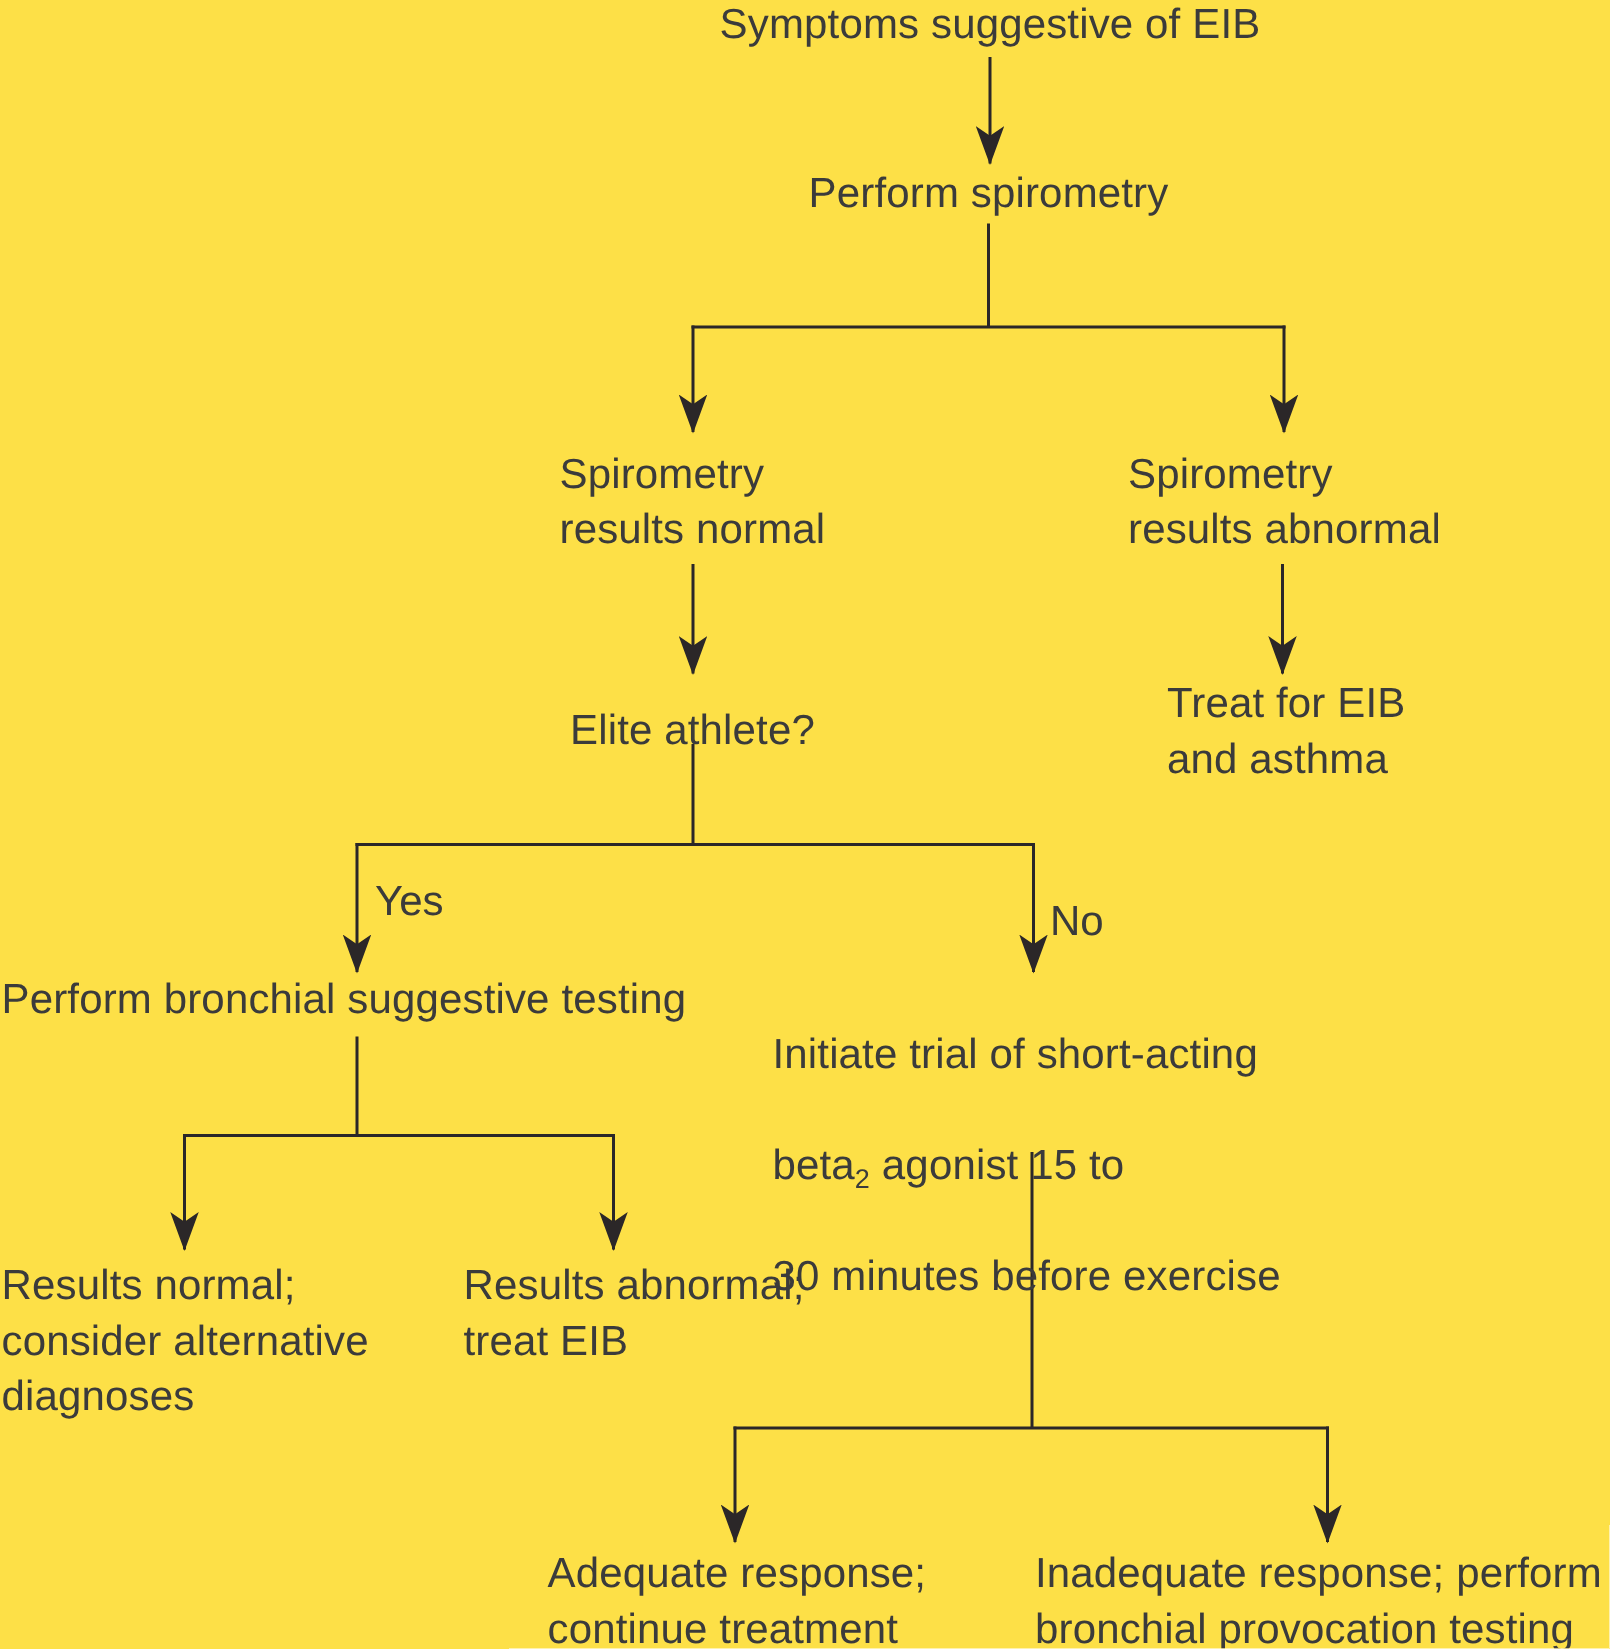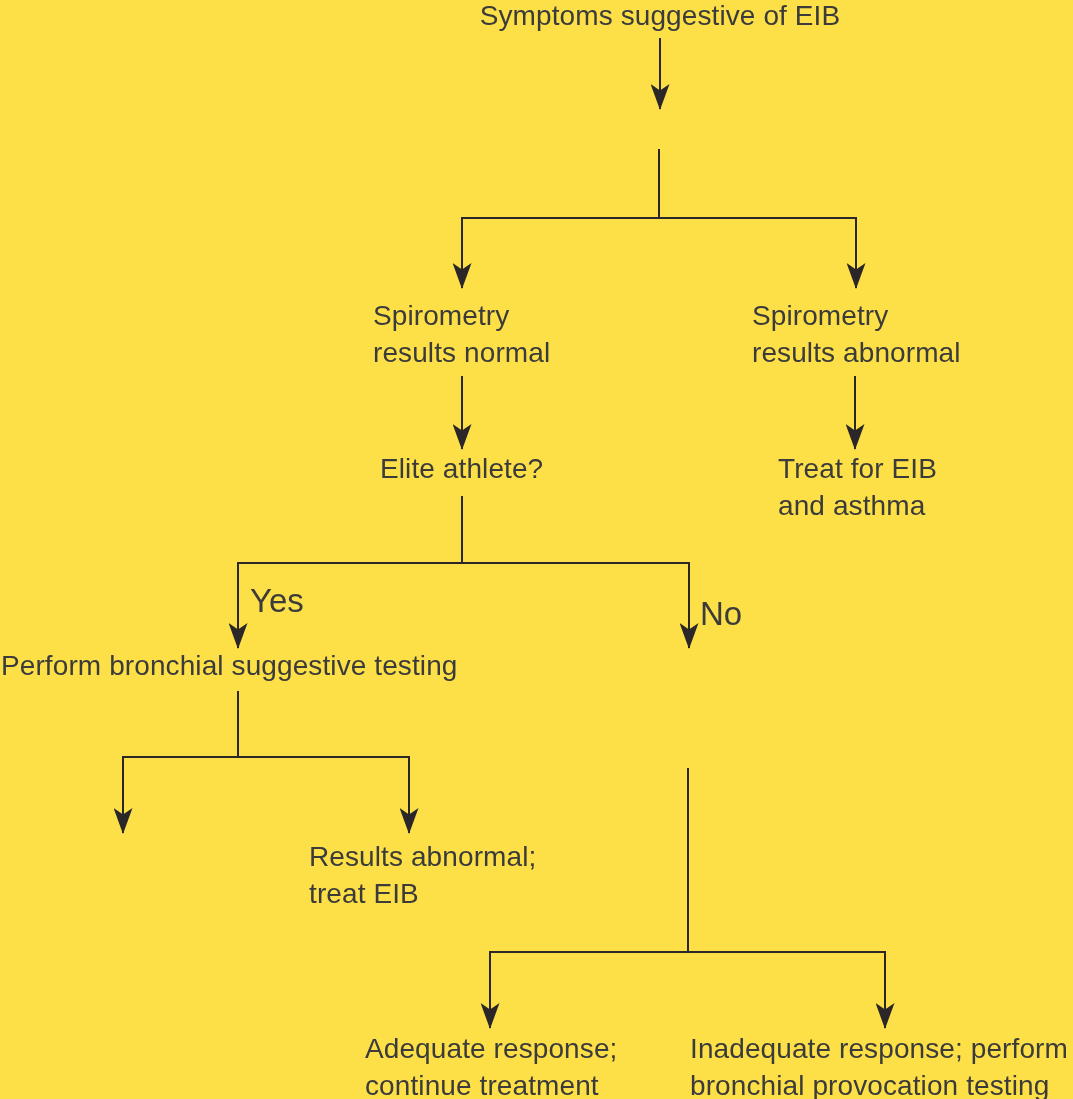--- a/index.html
+++ b/index.html
@@ -28,21 +28,21 @@
     color: #3b3b3b;
     white-space: pre-line;
     letter-spacing: 0.1px;
   }
   .node.centered {
     transform: translateX(-50%);
     white-space: nowrap;
   }
   .edge-label {
     position: absolute;
-    font-size: 33px;
+    font-size: 28px;
     line-height: 37px;
     color: #3b3b3b;
     white-space: nowrap;
   }
   .subline { white-space: pre-wrap; }
   sub.sub2 {
     font-size: 18px;
     line-height: 0;
     vertical-align: baseline;
     position: relative;
@@ -82,39 +82,48 @@
     <line class="ln" x1="409" y1="756" x2="409" y2="833" marker-end="url(#ah)"></line>
 
     <line class="ln" x1="688" y1="768" x2="688" y2="952"></line>
     <line class="ln" x1="489" y1="952" x2="886" y2="952"></line>
     <line class="ln" x1="490" y1="951" x2="490" y2="1028" marker-end="url(#ah)"></line>
     <line class="ln" x1="885" y1="951" x2="885" y2="1028" marker-end="url(#ah)"></line>
   </svg>
 
   <div class="node centered" style="left:660px; top:-3px;">Symptoms suggestive of EIB</div>
 
+  <div class="node centered" style="left:659px; top:110px;">Perform spirometry</div>
 
   <div class="node" style="left:373px; top:297px;">Spirometry
 results normal</div>
 
   <div class="node" style="left:752px; top:297px;">Spirometry
 results abnormal</div>
 
-  <div class="node" style="left:380px; top:450px;">Elite athlete?</div>
+  <div class="node" style="left:380px; top:468px;">Elite athlete?</div>
 
   <div class="node" style="left:778px; top:450px;">Treat for EIB
 and asthma</div>
 
   <div class="edge-label" style="left:250px; top:582px;">Yes</div>
 
   <div class="edge-label" style="left:700px; top:595px;">No</div>
 
   <div class="node" style="left:1px; top:647px;">Perform bronchial suggestive testing</div>
 
+  <div class="node" style="left:515px; top:647px;">
+    <div>Initiate trial of short-acting</div>
+    <div><span class="subline">beta</span><sub class="sub2">2</sub><span class="subline"> agonist 15 to</span></div>
+    <div>30 minutes before exercise</div>
+  </div>
 
+  <div class="node" style="left:1px; top:838px;">Results normal;
+consider alternative
+diagnoses</div>
 
   <div class="node" style="left:309px; top:838px;">Results abnormal;
 treat EIB</div>
 
   <div class="node" style="left:365px; top:1030px;">Adequate response;
 continue treatment</div>
 
   <div class="node" style="left:690px; top:1030px;">Inadequate response; perform
 bronchial provocation testing</div>
 

